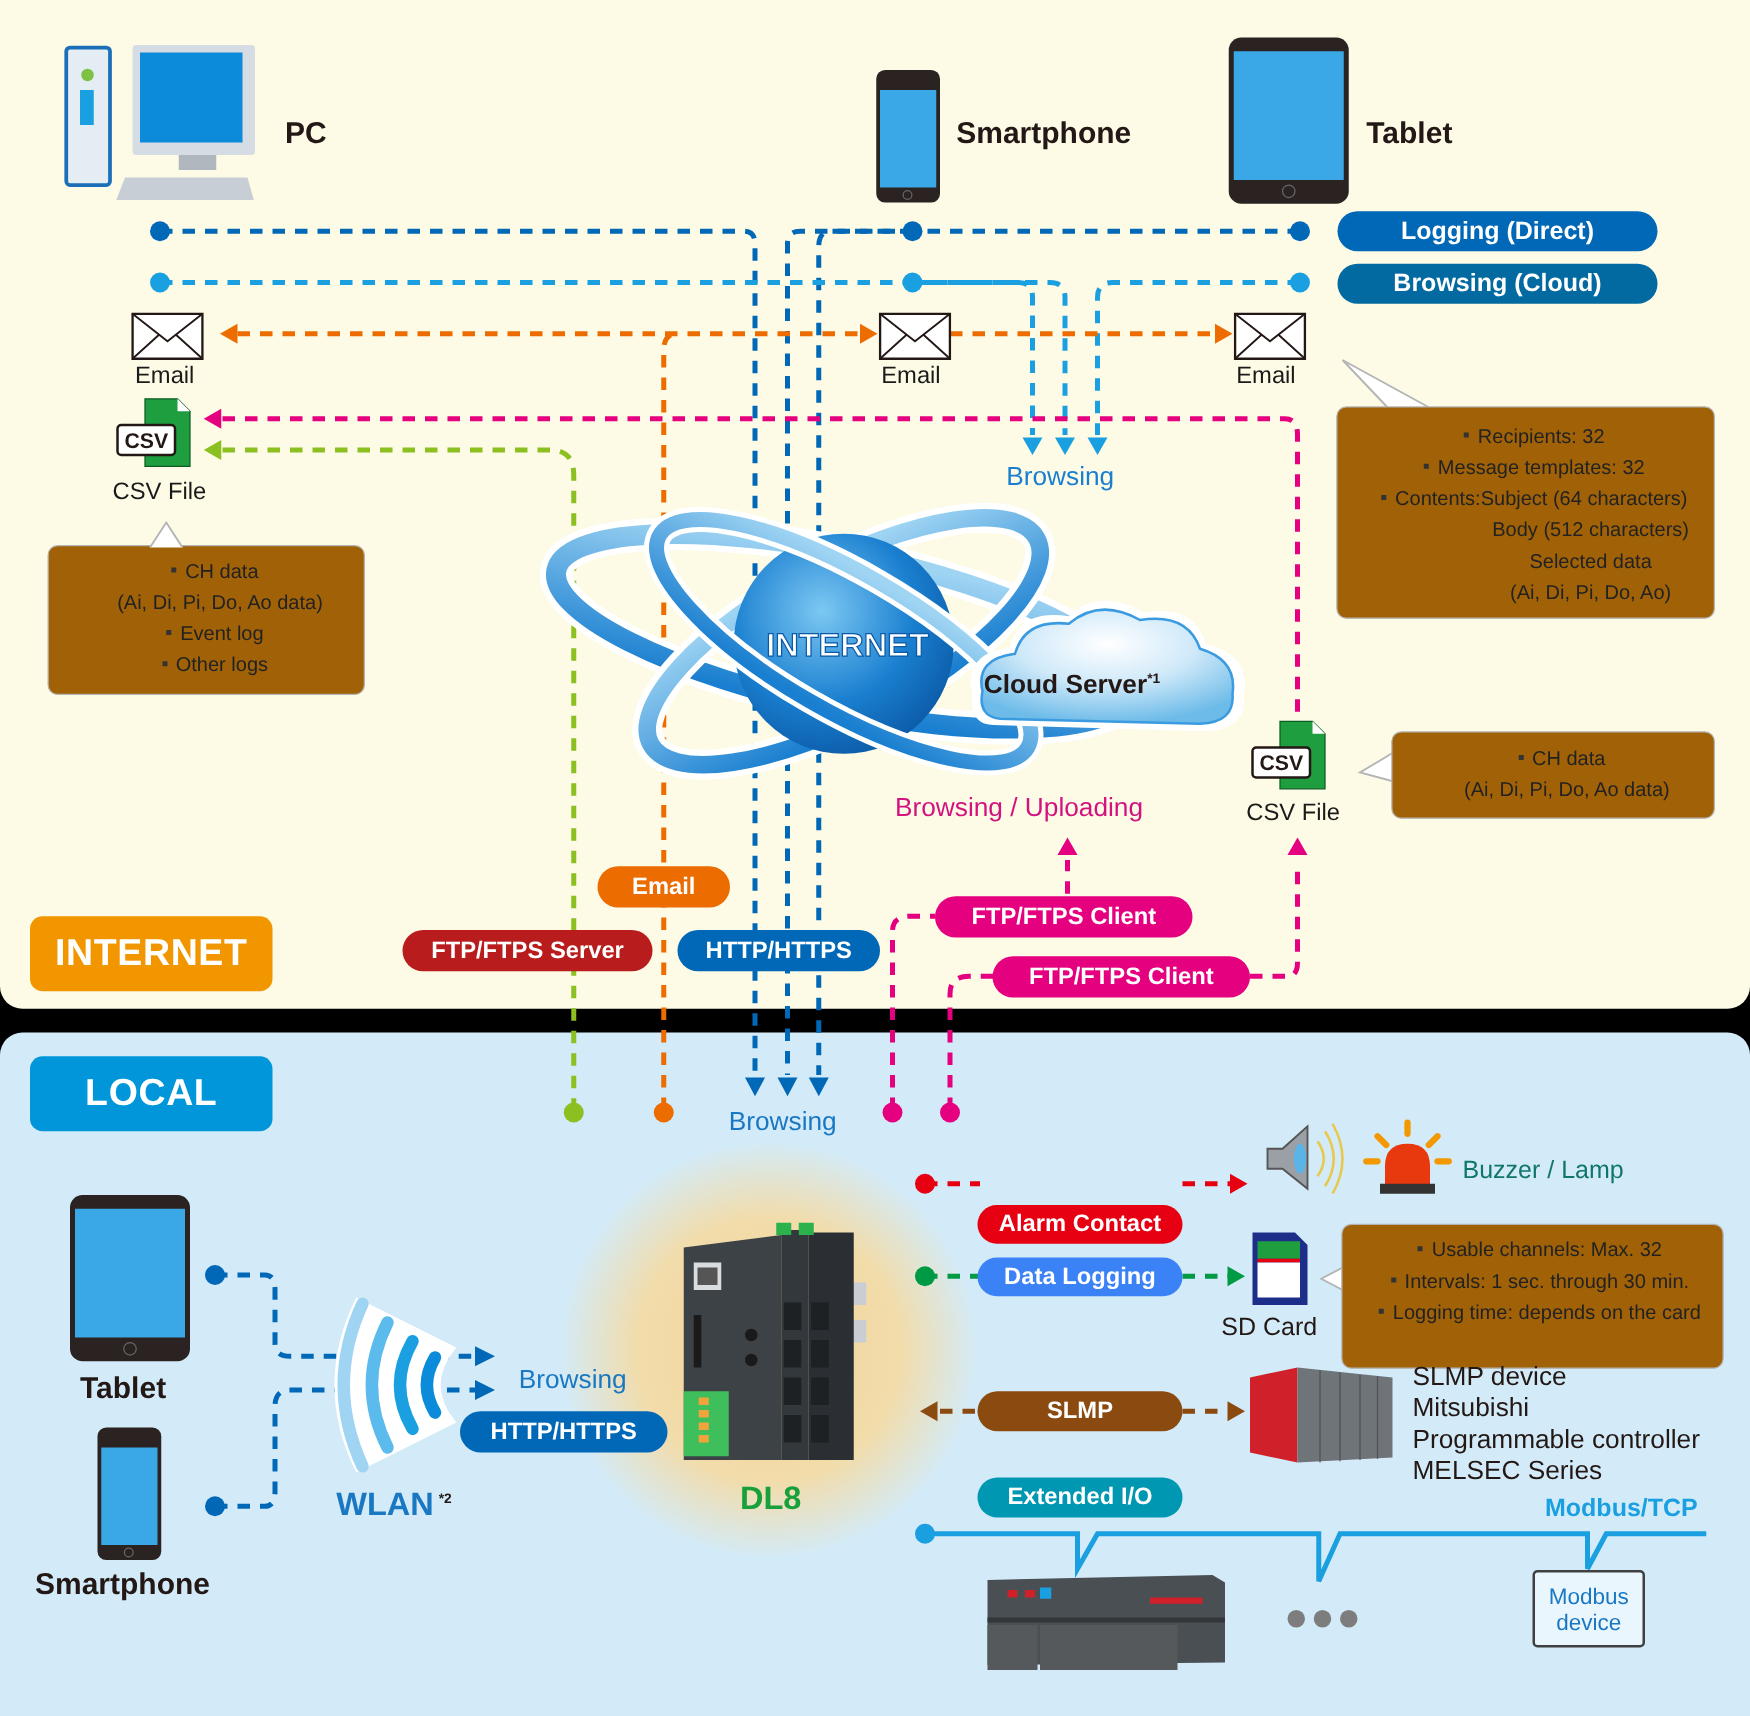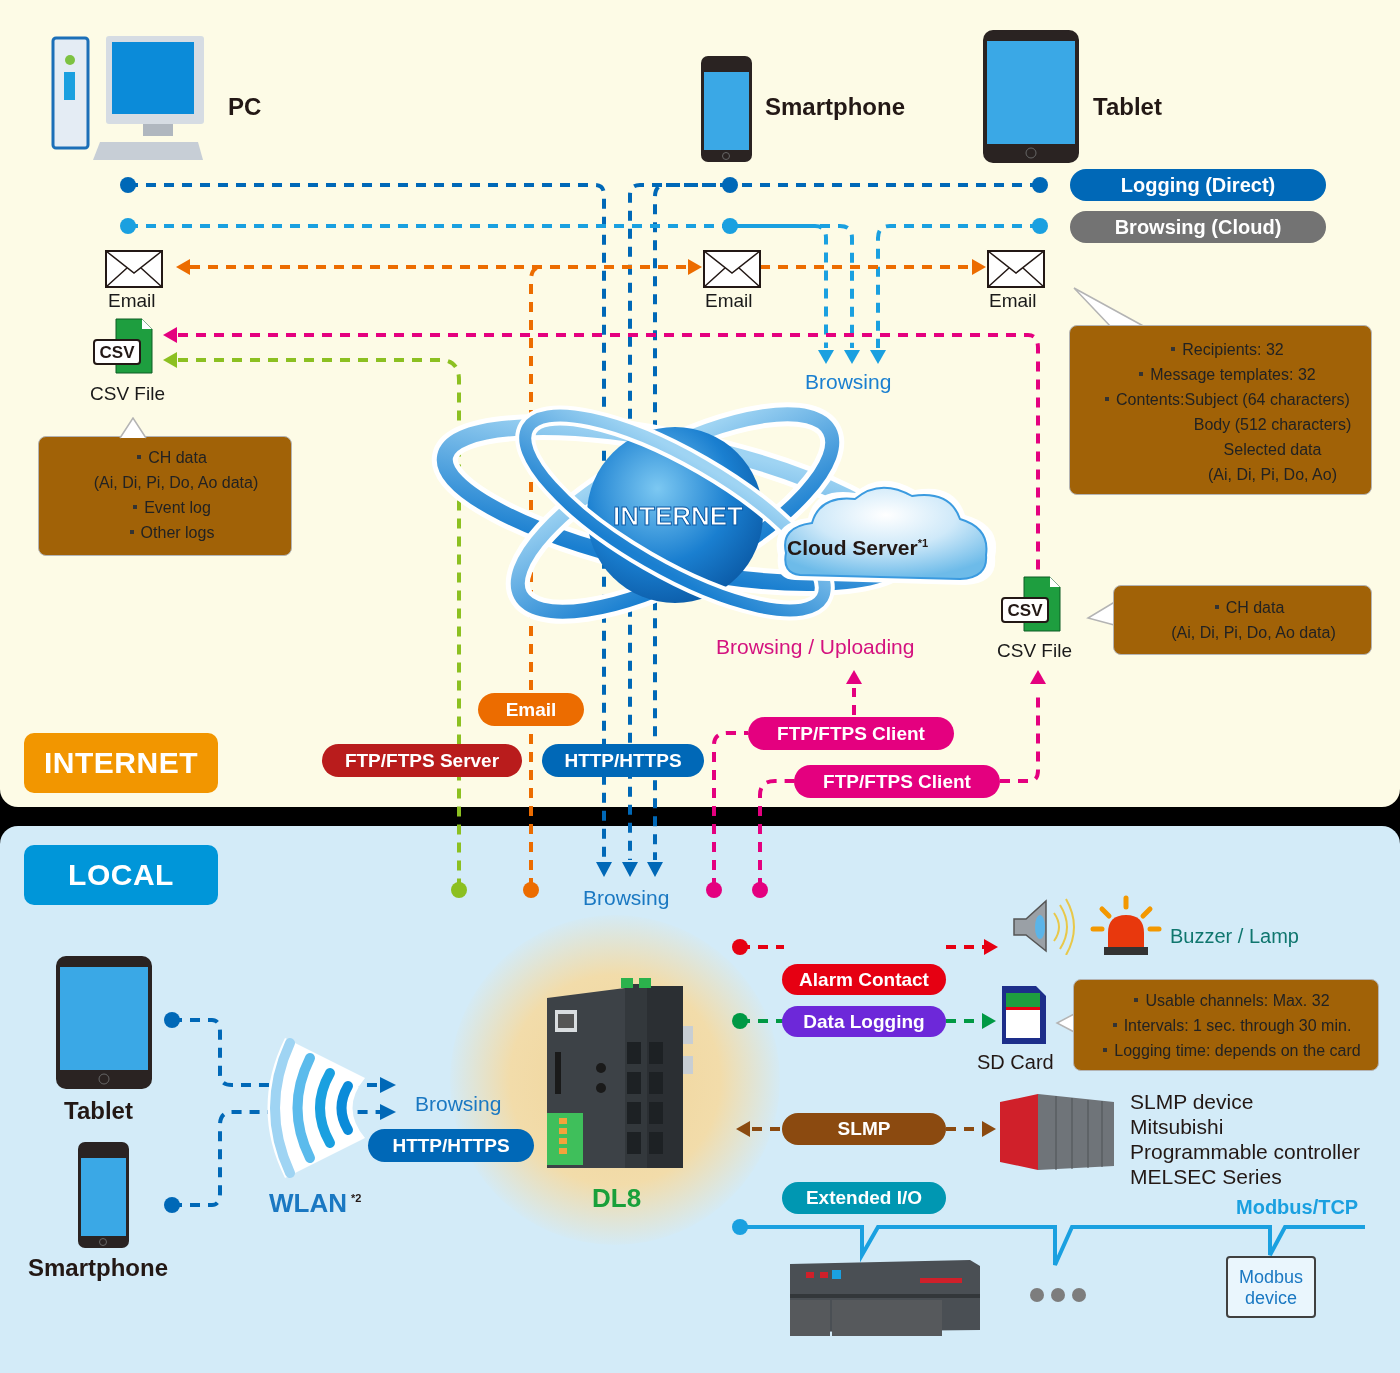--- a/index.html
+++ b/index.html
@@ -172,21 +172,21 @@
 
 <svg class="abs" style="left:982px;top:29px;" width="98" height="135" viewBox="0 0 98 135">
   <rect x="1" y="1" width="96" height="133" rx="10" fill="#2a2322"></rect>
   <rect x="5" y="12" width="88" height="103" fill="#3aa8e6"></rect>
   <circle cx="49" cy="124" r="5" fill="none" stroke="#666" stroke-width="1"></circle>
 </svg>
 <div class="lbl dev-label" style="left:1093px;top:93px;">Tablet</div>
 
 
 <div class="pill" style="left:1070px;top:169px;width:256px;height:32px;line-height:32px;font-size:20px;background:#0068b7;">Logging (Direct)</div>
-<div class="pill" style="left:1070px;top:211px;width:256px;height:32px;line-height:32px;font-size:20px;background:#737373;">Browsing (Cloud)</div>
+<div class="pill" style="left:1070px;top:211px;width:256px;height:32px;line-height:32px;font-size:20px;background:#0369a1;">Browsing (Cloud)</div>
 
 
 <svg class="abs" style="left:105px;top:250px;" width="58" height="38" viewBox="0 0 58 38">
     <rect x="1" y="1" width="56" height="36" fill="#fff" stroke="#231815" stroke-width="2"></rect>
     <path d="M1,1 L29,23 L57,1 M1,37 L22,18 M57,37 L36,18" fill="none" stroke="#231815" stroke-width="1.5"></path>
   </svg>
 <div class="lbl" style="left:108px;top:290px;font-size:19px;">Email</div>
 <svg class="abs" style="left:703px;top:250px;" width="58" height="38" viewBox="0 0 58 38">
     <rect x="1" y="1" width="56" height="36" fill="#fff" stroke="#231815" stroke-width="2"></rect>
     <path d="M1,1 L29,23 L57,1 M1,37 L22,18 M57,37 L36,18" fill="none" stroke="#231815" stroke-width="1.5"></path>
@@ -376,32 +376,32 @@
       <path d="M60,14 L53,21"></path>
       <path d="M3,34 H12"></path>
       <path d="M60,34 H69"></path>
     </g>
   <path d="M18,54 V38 Q18,20 36,20 Q54,20 54,38 V54z" fill="#e8380d"></path>
   <rect x="14" y="52" width="44" height="8" fill="#333"></rect>
 </svg>
 <div class="lbl" style="left:1170px;top:925px;font-size:20px;color:#0f766e;">Buzzer / Lamp</div>
 
 
-<div class="pill" style="left:782px;top:1006px;width:164px;height:31px;line-height:31px;font-size:19px;background:#6d28d9;">Data Logging</div>
+<div class="pill" style="left:782px;top:1006px;width:164px;height:31px;line-height:31px;font-size:19px;background:#3b82f6;">Data Logging</div>
 <svg class="abs" style="left:1000px;top:984px;" width="48" height="62" viewBox="0 0 48 62">
   <path d="M2,2 H36 L46,12 V60 H2z" fill="#1d2e8a"></path>
   <rect x="6" y="9" width="34" height="14" fill="#1e9e3f"></rect>
   <rect x="6" y="23" width="34" height="3" fill="#e60012"></rect>
   <rect x="6" y="26" width="34" height="28" fill="#fff"></rect>
 </svg>
 <div class="lbl" style="left:977px;top:1051px;font-size:20px;color:#231815;">SD Card</div>
 <svg class="abs" style="left:1055px;top:1010px;" width="24" height="26" viewBox="0 0 24 26">
     <path d="M23,2 L2,13 L23,24" fill="#fff" stroke="#b4b4b4" stroke-width="1.5"></path>
   </svg>
-<div class="callout" style="left:1073px;top:979px;width:306px;height:92px;padding:8px 0 0 12px;font-size:16px;line-height:25px;">
+<div class="callout" style="left:1073px;top:979px;width:306px;height:116px;padding:8px 0 0 12px;font-size:16px;line-height:25px;">
   <div class="row"><span class="bul"></span><span>Usable channels: Max. 32</span></div>
   <div class="row"><span class="bul"></span><span>Intervals: 1 sec. through 30 min.</span></div>
   <div class="row"><span class="bul"></span><span>Logging time: depends on the card</span></div>
 </div>
 
 
 <div class="pill" style="left:782px;top:1113px;width:164px;height:32px;line-height:32px;font-size:19px;background:#8b4a10;">SLMP</div>
 <svg class="abs" style="left:998px;top:1092px;" width="118" height="80" viewBox="0 0 118 80">
   <path d="M2,10 L40,2 L40,78 L2,70z" fill="#d0202a"></path>
   <path d="M40,2 L116,10 L116,74 L40,78z" fill="#6f7479"></path>

